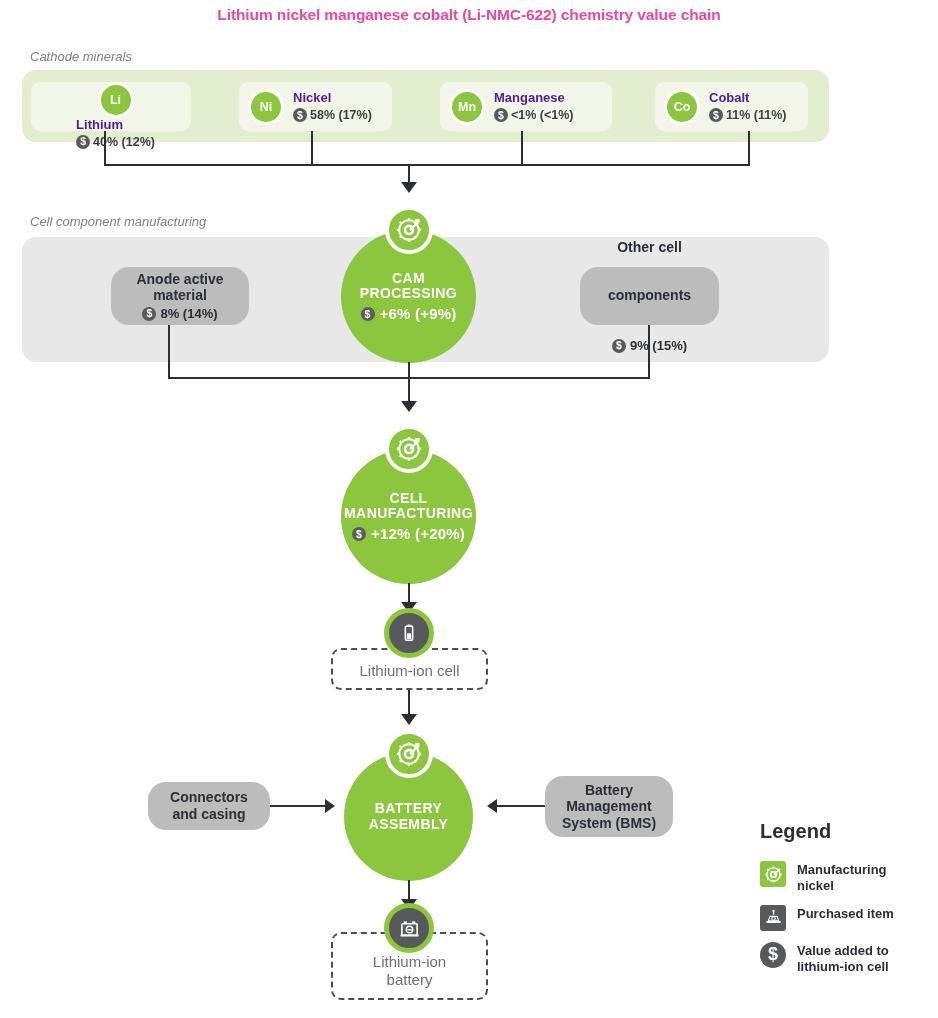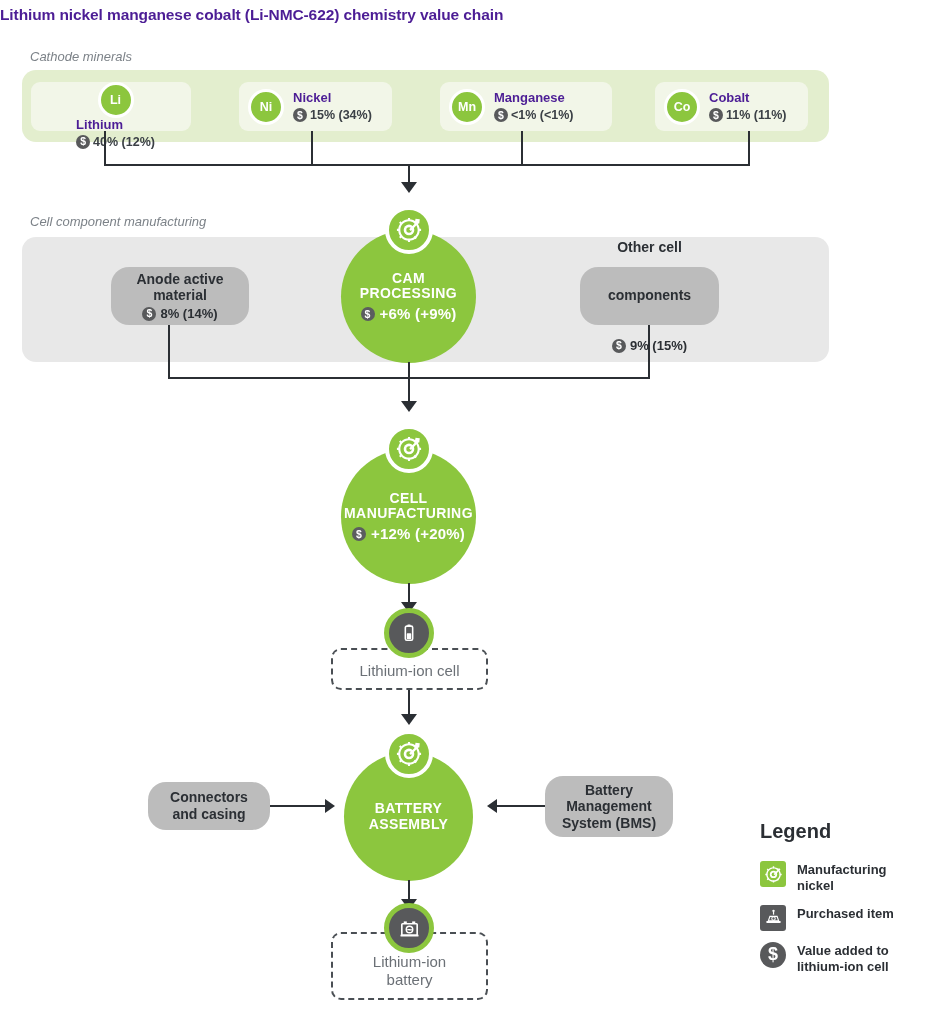--- a/index.html
+++ b/index.html
@@ -5,22 +5,22 @@
   html,body{margin:0;padding:0;background:#ffffff;}
   body{
     width:938px;height:1018px;position:relative;overflow:hidden;
     font-family:"Liberation Sans", sans-serif;
     color:#4a4f54;
   }
   .abs{position:absolute;}
 
   
   #chart-title{
-    left:0;top:6px;width:938px;
-    font-size:15.5px;font-weight:bold;color:#4c1d95;letter-spacing:-0.1px;
+    left:0;top:6px;width:938px;text-align:center;
+    font-size:15.5px;font-weight:bold;color:#ec4899;letter-spacing:-0.1px;
   }
 
   
   .section-label{
     font-size:13px;font-style:italic;color:#7c8288;font-weight:normal;
   }
 
   
   .band{border-radius:14px;}
   #cathode-band{left:22px;top:70px;width:807px;height:72px;background:#e3eece;}
@@ -138,21 +138,21 @@
     </div>
   </div>
 </div>
 
 <div class="abs mineral-pill" style="left:239px;top:82px;width:153px;">
   <div class="mineral-badge">Ni</div>
   <div class="mineral-text">
     <div class="mineral-name">Nickel</div>
     <div class="mineral-val">
       <span class="coin">$</span>
-      <span>15% (34%)</span>
+      <span>58% (17%)</span>
     </div>
   </div>
 </div>
 
 <div class="abs mineral-pill" style="left:440px;top:82px;width:172px;">
   <div class="mineral-badge">Mn</div>
   <div class="mineral-text">
     <div class="mineral-name">Manganese</div>
     <div class="mineral-val">
       <span class="coin">$</span>

